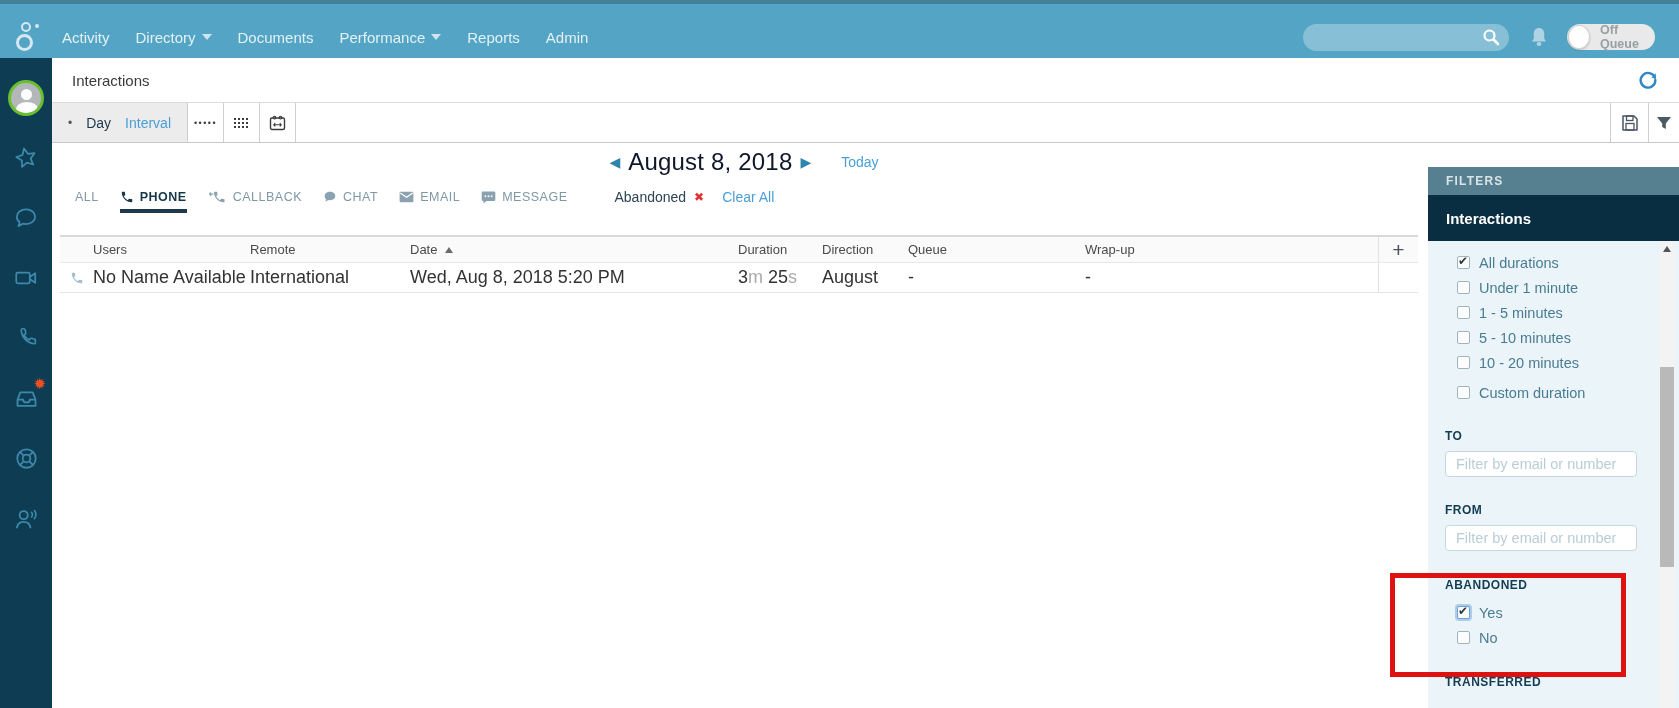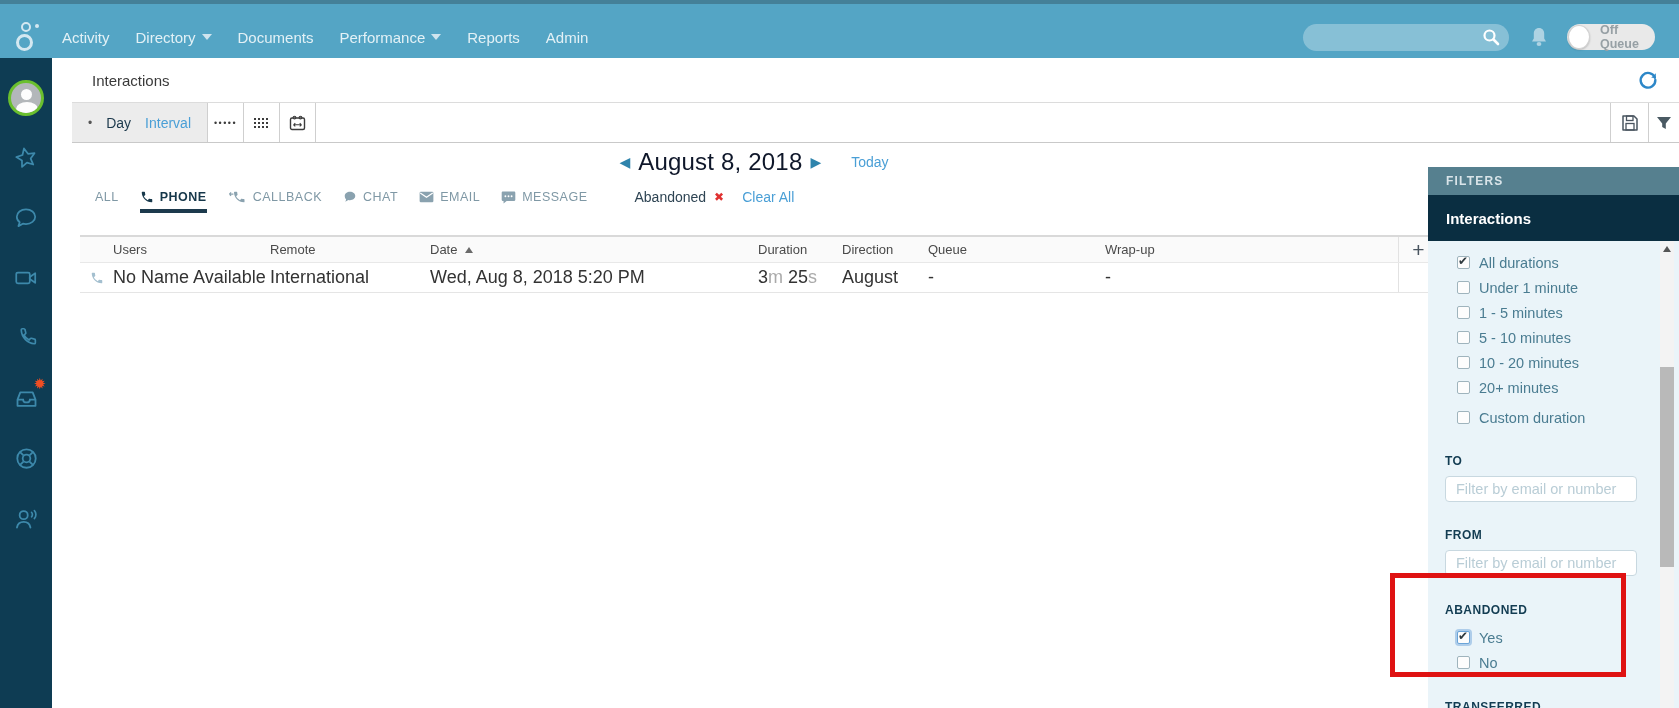--- a/index.html
+++ b/index.html
@@ -33,21 +33,21 @@
     position:absolute; left:0; top:58px; width:52px; height:650px;
     background:#0e3c53; display:flex; flex-direction:column; align-items:center;
   }
   .rail-item { width:36px; height:36px; display:flex; align-items:center; justify-content:center; margin-top:24px; position:relative; }
   .rail-item:first-child { margin-top:22px; }
   .avatar-ring { width:36px; height:36px; border-radius:50%; border:3px solid #6abf2e; background:#b3b7ba; overflow:hidden; position:relative; }
   .avatar-ring .head { position:absolute; left:10px; top:6px; width:11px; height:11px; background:#fdfdfd; border-radius:50%; }
   .avatar-ring .body { position:absolute; left:4.5px; top:19px; width:22px; height:14px; background:#fdfdfd; border-radius:50% 50% 0 0; }
   .badge-burst { position:absolute; right:-2px; top:-4px; color:#f04e23; font-size:15px; line-height:1; }
   
-  .main { position:absolute; left:52px; top:58px; width:1627px; height:650px; background:#fff;padding-left:20px; }
+  .main { position:absolute; left:52px; top:58px; width:1627px; height:650px; background:#fff; }
   .title-row { height:45px; border-bottom:1px solid #dcdcdc; display:flex; align-items:center; padding:0 20px 0 20px; }
   .page-title { font-size:15px; color:#3a3a3a; }
   .refresh-btn { margin-left:auto; cursor:pointer; }
   .toolbar-row { height:40px; border-bottom:1px solid #c9c9c9; display:flex; align-items:stretch; }
   .tb-left { background:#ececec; display:flex; align-items:center; padding:0 16px; gap:14px; border-right:1px solid #cfcfcf; }
   .tb-bullet { color:#555; font-size:12px; }
   .tb-day { color:#1d3a4d; font-size:14px; }
   .tb-interval { color:#4a9fd6; font-size:14px; cursor:pointer; }
   .tb-iconbox { width:36px; display:flex; align-items:center; justify-content:center; border-right:1px solid #cfcfcf; background:#fff; cursor:pointer; }
   .tb-spacer { flex:1; }
@@ -359,24 +359,20 @@
             <span class="f-check-label">1 - 5 minutes</span>
           </div>
         <div class="f-check-row">
             <span class="cb"></span>
             <span class="f-check-label">5 - 10 minutes</span>
           </div>
         <div class="f-check-row">
             <span class="cb"></span>
             <span class="f-check-label">10 - 20 minutes</span>
           </div>
-        <div class="f-check-row">
-            <span class="cb"></span>
-            <span class="f-check-label">20+ minutes</span>
-          </div>
         <div class="gap5"></div>
         <div class="f-check-row">
             <span class="cb"></span>
             <span class="f-check-label">Custom duration</span>
           </div>
 
         <div class="gap26"></div>
         <div class="f-label">TO</div>
         <input class="f-input" type="text" placeholder="Filter by email or number" style="">
 

